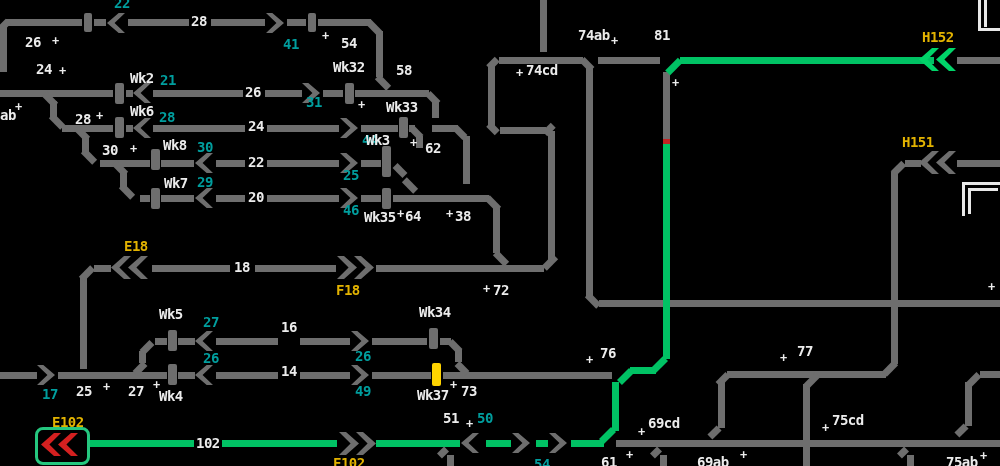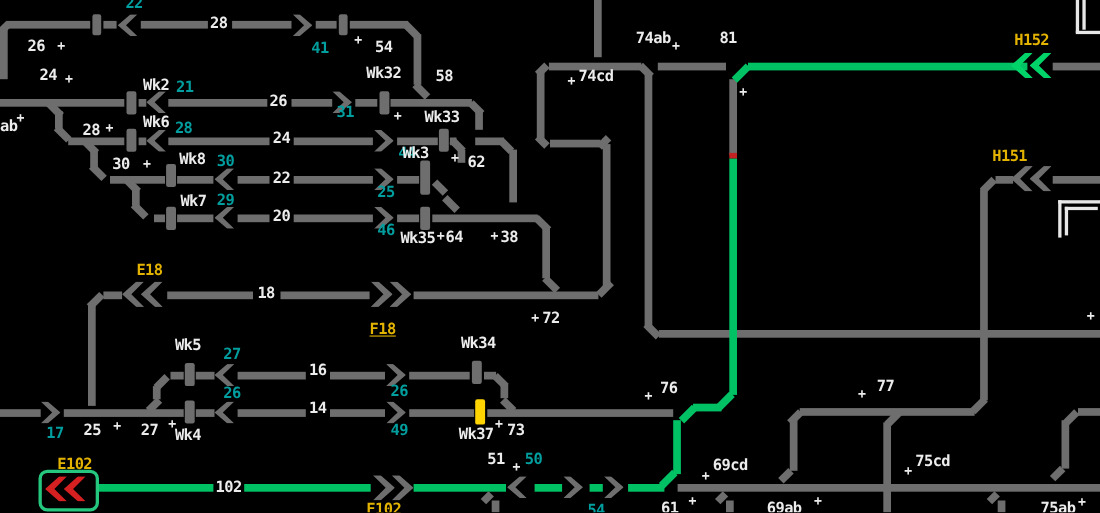--- a/index.html
+++ b/index.html
@@ -239,30 +239,30 @@
     <div class="lbl w" style="left: 425px; top: 141px;">62</div>
     <div class="lbl w" style="left: 164px; top: 176px;">Wk7</div>
     <div class="lbl t" style="left: 197px; top: 175px;">29</div>
     <div class="lbl w" style="left: 248px; top: 190px;">20</div>
     <div class="lbl t" style="left: 343px; top: 203px;">46</div>
     <div class="lbl w" style="left: 364px; top: 210px;">Wk35</div>
     <div class="lbl w" style="left: 405px; top: 209px;">64</div>
     <div class="lbl w" style="left: 455px; top: 209px;">38</div>
     <div class="lbl y" style="left: 124px; top: 239px;">E18</div>
     <div class="lbl w" style="left: 234px; top: 260px;">18</div>
-    <div class="lbl y" style="left: 336px; top: 293px; text-decoration: underline;">F18</div>
+    <div class="lbl y" style="left: 336px; top: 283px;">F18</div>
     <div class="lbl w" style="left: 493px; top: 283px;">72</div>
     <div class="lbl w" style="left: 526px; top: 63px;">74cd</div>
     <div class="lbl w" style="left: 578px; top: 28px;">74ab</div>
     <div class="lbl w" style="left: 654px; top: 28px;">81</div>
     <div class="lbl y" style="left: 922px; top: 30px;">H152</div>
     <div class="lbl y" style="left: 902px; top: 135px;">H151</div>
     <div class="lbl w" style="left: 159px; top: 307px;">Wk5</div>
     <div class="lbl t" style="left: 203px; top: 315px;">27</div>
-    <div class="lbl w" style="left: 281px; top: 330px;">16</div>
+    <div class="lbl w" style="left: 281px; top: 320px;">16</div>
     <div class="lbl t" style="left: 355px; top: 349px;">26</div>
     <div class="lbl w" style="left: 419px; top: 305px;">Wk34</div>
     <div class="lbl t" style="left: 42px; top: 387px;">17</div>
     <div class="lbl w" style="left: 76px; top: 384px;">25</div>
     <div class="lbl w" style="left: 128px; top: 384px;">27</div>
     <div class="lbl w" style="left: 159px; top: 389px;">Wk4</div>
     <div class="lbl t" style="left: 203px; top: 351px;">26</div>
     <div class="lbl w" style="left: 281px; top: 364px;">14</div>
     <div class="lbl t" style="left: 355px; top: 384px;">49</div>
     <div class="lbl w" style="left: 417px; top: 388px;">Wk37</div>

